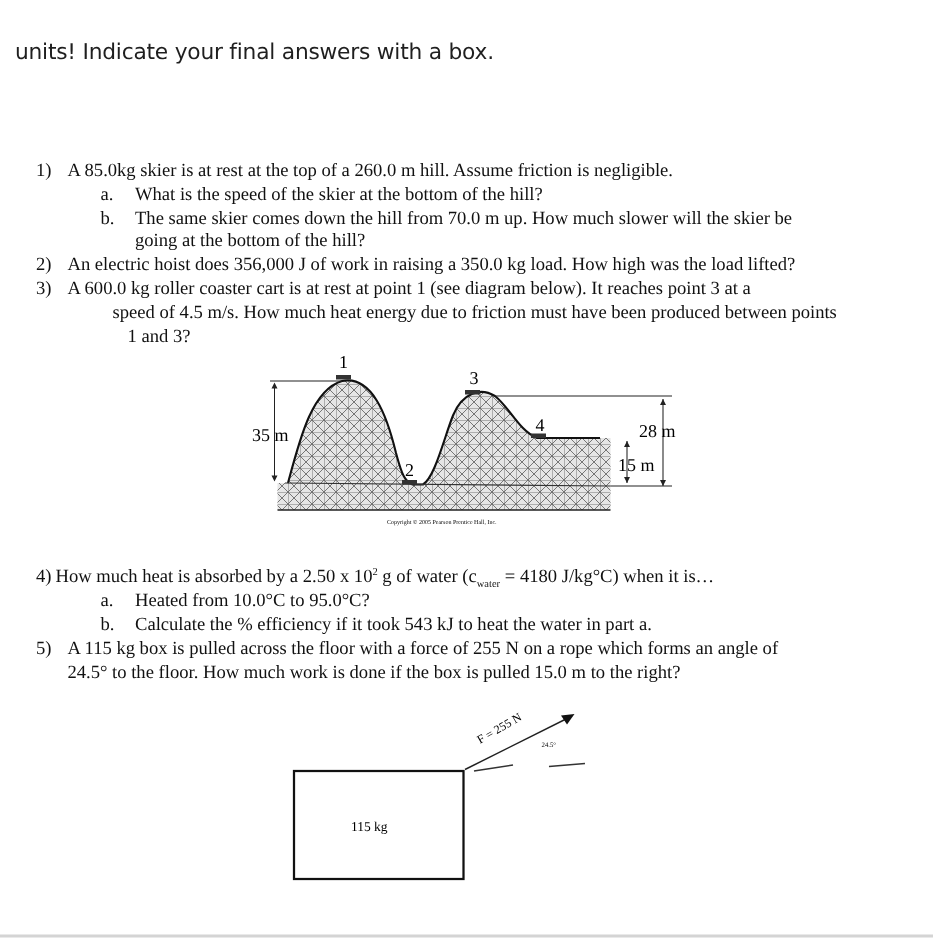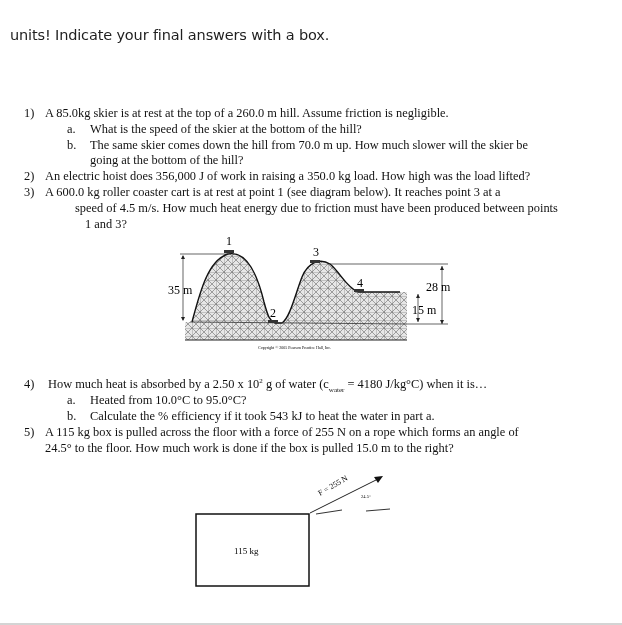--- a/index.html
+++ b/index.html
@@ -77,21 +77,21 @@
     <text x="266" y="59" font-size="12">28 m</text>
 
     <line x1="258" y1="62" x2="258" y2="90" stroke="#222" stroke-width="0.7"></line>
     <path d="M256 66 L258 62 L260 66 Z M256 86 L258 90 L260 86 Z" fill="#222"></path>
     <text x="252" y="82" font-size="12">15 m</text>
 
     <text x="98" y="117" font-size="4" font-family="Liberation Sans, sans-serif">Copyright © 2005 Pearson Prentice Hall, Inc.</text>
   </svg>
 
   <span class="num" style="left:24px; top:377px;">4)</span>
-  <span class="q" style="left:48px; top:377px;"><span>How much heat is absorbed by a 2.50 x 10</span><sup style="font-size:7px;">2</sup><span> g of water (c</span><sub style="font-size:7px;">water</sub><span> = 4180 J/kg°C) when it is…</span></span>
+  <span class="q" style="left:37px; top:377px;"><span>How much heat is absorbed by a 2.50 x 10</span><sup style="font-size:7px;">2</sup><span> g of water (c</span><sub style="font-size:7px;">water</sub><span> = 4180 J/kg°C) when it is…</span></span>
   <span class="sub" style="left:67px; top:393px;">a.</span>
   <span class="q" style="left:90px; top:393px;">Heated from 10.0°C to 95.0°C?</span>
   <span class="sub" style="left:67px; top:409px;">b.</span>
   <span class="q" style="left:90px; top:409px;">Calculate the % efficiency if it took 543 kJ to heat the water in part a.</span>
 
   <span class="num" style="left:24px; top:425px;">5)</span>
   <span class="q" style="left:45px; top:425px;">A 115 kg box is pulled across the floor with a force of 255 N on a rope which forms an angle of</span>
   <span class="q" style="left:45px; top:441px;">24.5° to the floor. How much work is done if the box is pulled 15.0 m to the right?</span>
 
   <svg style="position:absolute; left:180px; top:460px;" width="240" height="150" viewBox="0 0 240 150">

